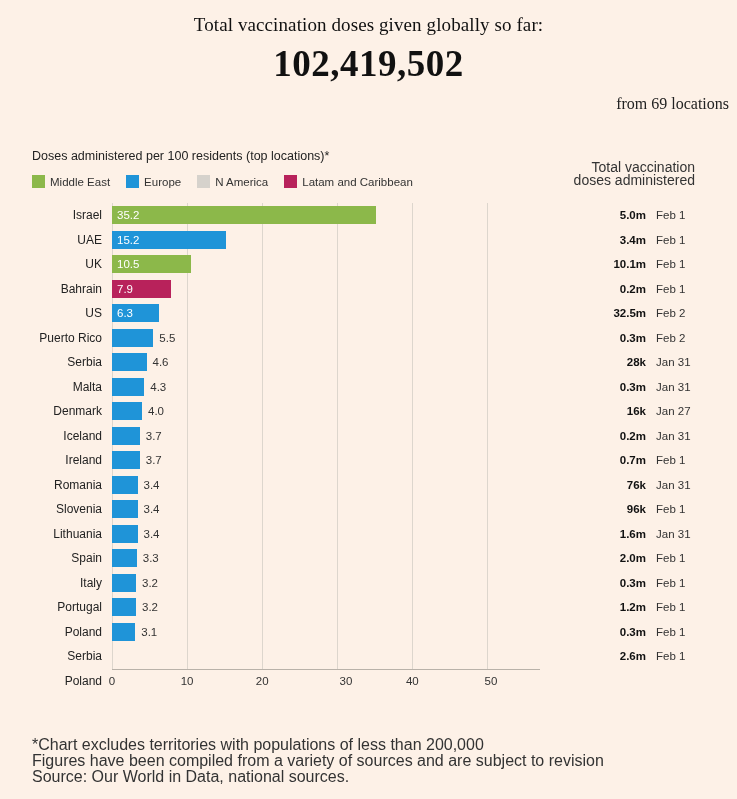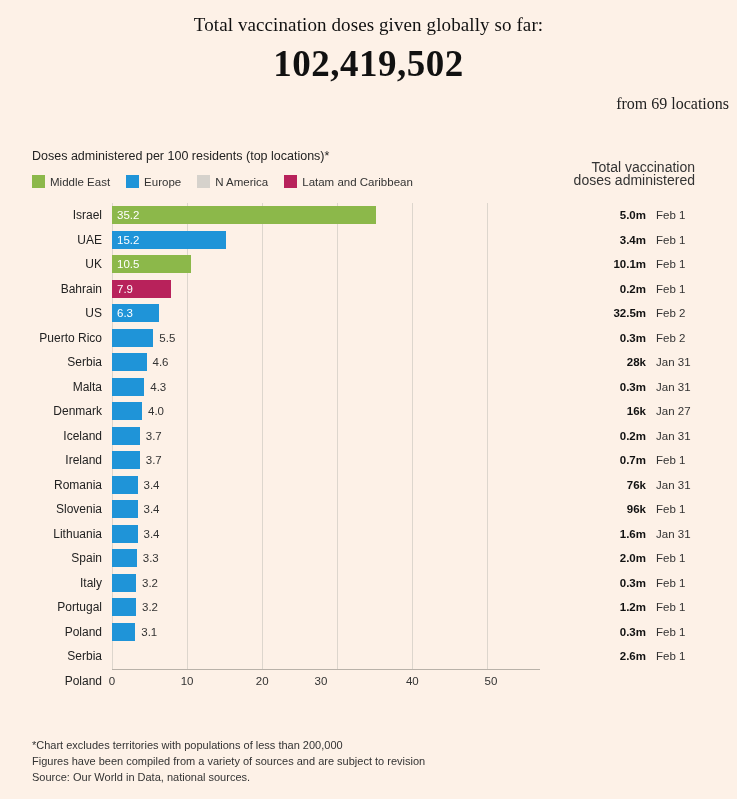--- a/index.html
+++ b/index.html
@@ -222,21 +222,21 @@
     font-size: 11.5px;
     color: #333;
     transform: translateX(-50%);
   }
 
   
   .footnotes {
     position: absolute;
     left: 32px;
     bottom: 14px;
-    font-size: 11px;
+    font-size: 16px;
     line-height: 16px;
     color: #333;
   }
   .footnotes div {
     margin: 0;
   }
 </style>
 </head>
 <body>
 
@@ -534,21 +534,21 @@
             </div>
             <div class="right-row">
               <div class="right-doses">2.6m</div>
               <div class="right-date">Feb 1</div>
             </div>
           </div>
         <div class="x-ticks" id="x-ticks">
             <div class="x-tick" style="left: 0px;">0</div>
             <div class="x-tick" style="left: 75.0877px;">10</div>
             <div class="x-tick" style="left: 150.175px;">20</div>
-            <div class="x-tick" style="left: 209px;">30</div>
+            <div class="x-tick" style="left: 234px;">30</div>
             <div class="x-tick" style="left: 300.351px;">40</div>
             <div class="x-tick" style="left: 375.439px; padding-left: 7px;">50</div>
           </div>
       </div>
     </div>
   </div>
 
   <div class="footnotes" id="footnotes">
       <div>*Chart excludes territories with populations of less than 200,000</div>
       <div>Figures have been compiled from a variety of sources and are subject to revision</div>

